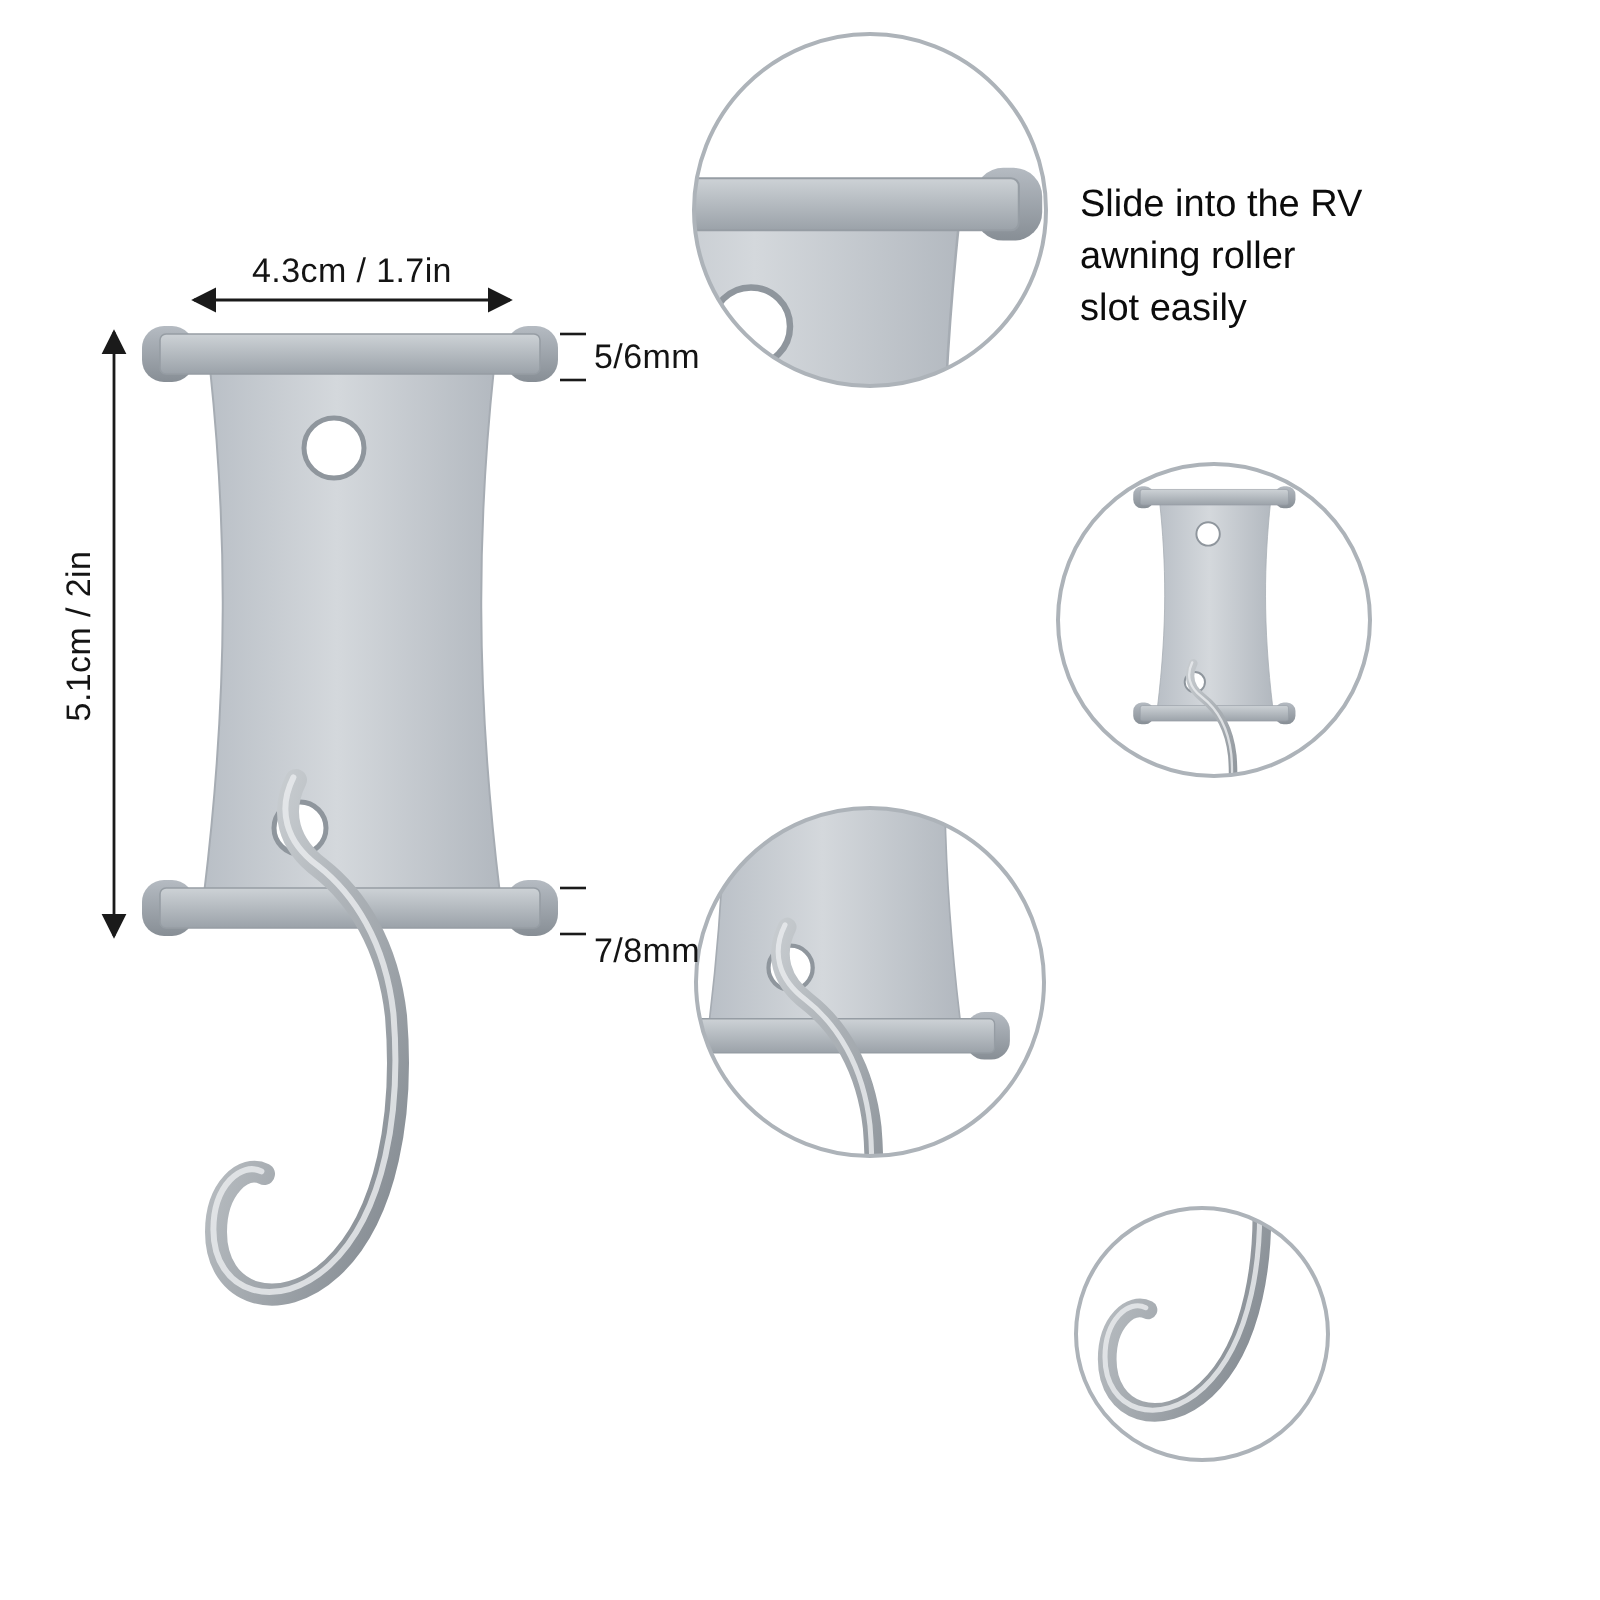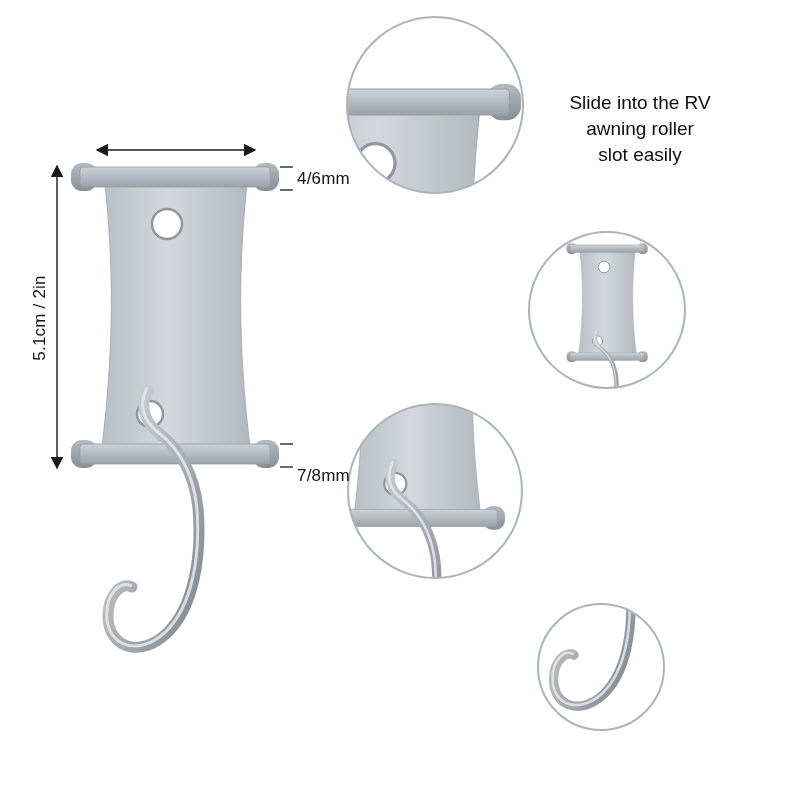--- a/index.html
+++ b/index.html
@@ -119,27 +119,28 @@
     <g clip-path="url(#c4)">
       <use href="#hanger" transform="translate(523,292) scale(0.85)"></use>
     </g>
 
     <circle cx="435" cy="105" r="88" fill="none" stroke="#adb3b9" stroke-width="2"></circle>
     <circle cx="607" cy="310" r="78" fill="none" stroke="#adb3b9" stroke-width="2"></circle>
     <circle cx="435" cy="491" r="87" fill="none" stroke="#adb3b9" stroke-width="2"></circle>
     <circle cx="601" cy="667" r="63" fill="none" stroke="#adb3b9" stroke-width="2"></circle>
   </svg>
 
+  <div class="label dim dim-center" style="left:96px; top:126px; width:160px;">4.3cm / 1.7in</div>
 
   <div class="label dim dim-vert" style="left:-20px; top:308px;">5.1cm / 2in</div>
 
-  <div class="label dim" style="left:297px; top:169px;">4/6mm</div>
+  <div class="label dim" style="left:297px; top:169px;">5/6mm</div>
 
   <div class="label dim" style="left:297px; top:446px;margin-top:20px;">7/8mm</div>
 
-  <div class="callout-text" style="left:540px; top:90px; width:200px;text-align:center;">Slide into the RV
+  <div class="callout-text" style="left:540px; top:90px; width:200px;">Slide into the RV
 awning roller
 slot easily</div>
 
 
 
 
 </div>
 
 </body></html>

